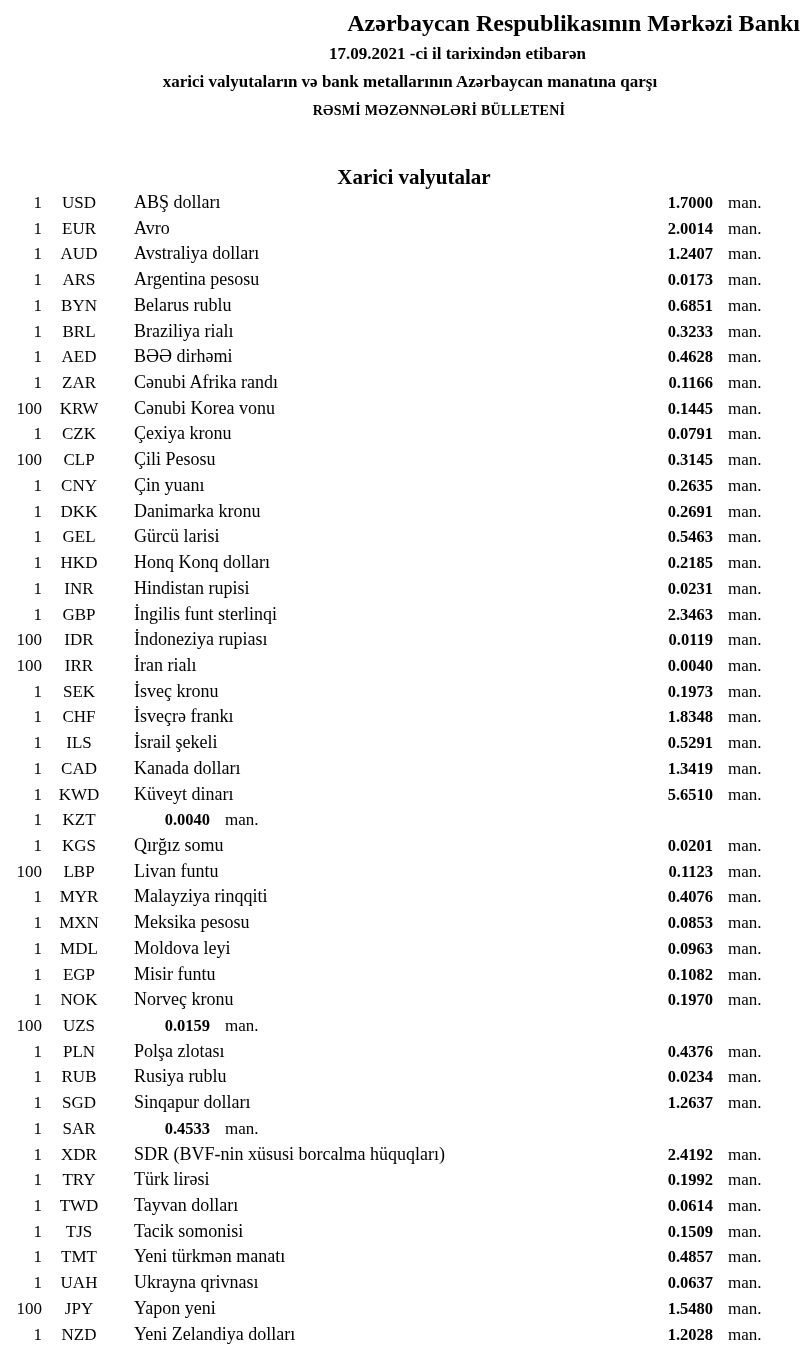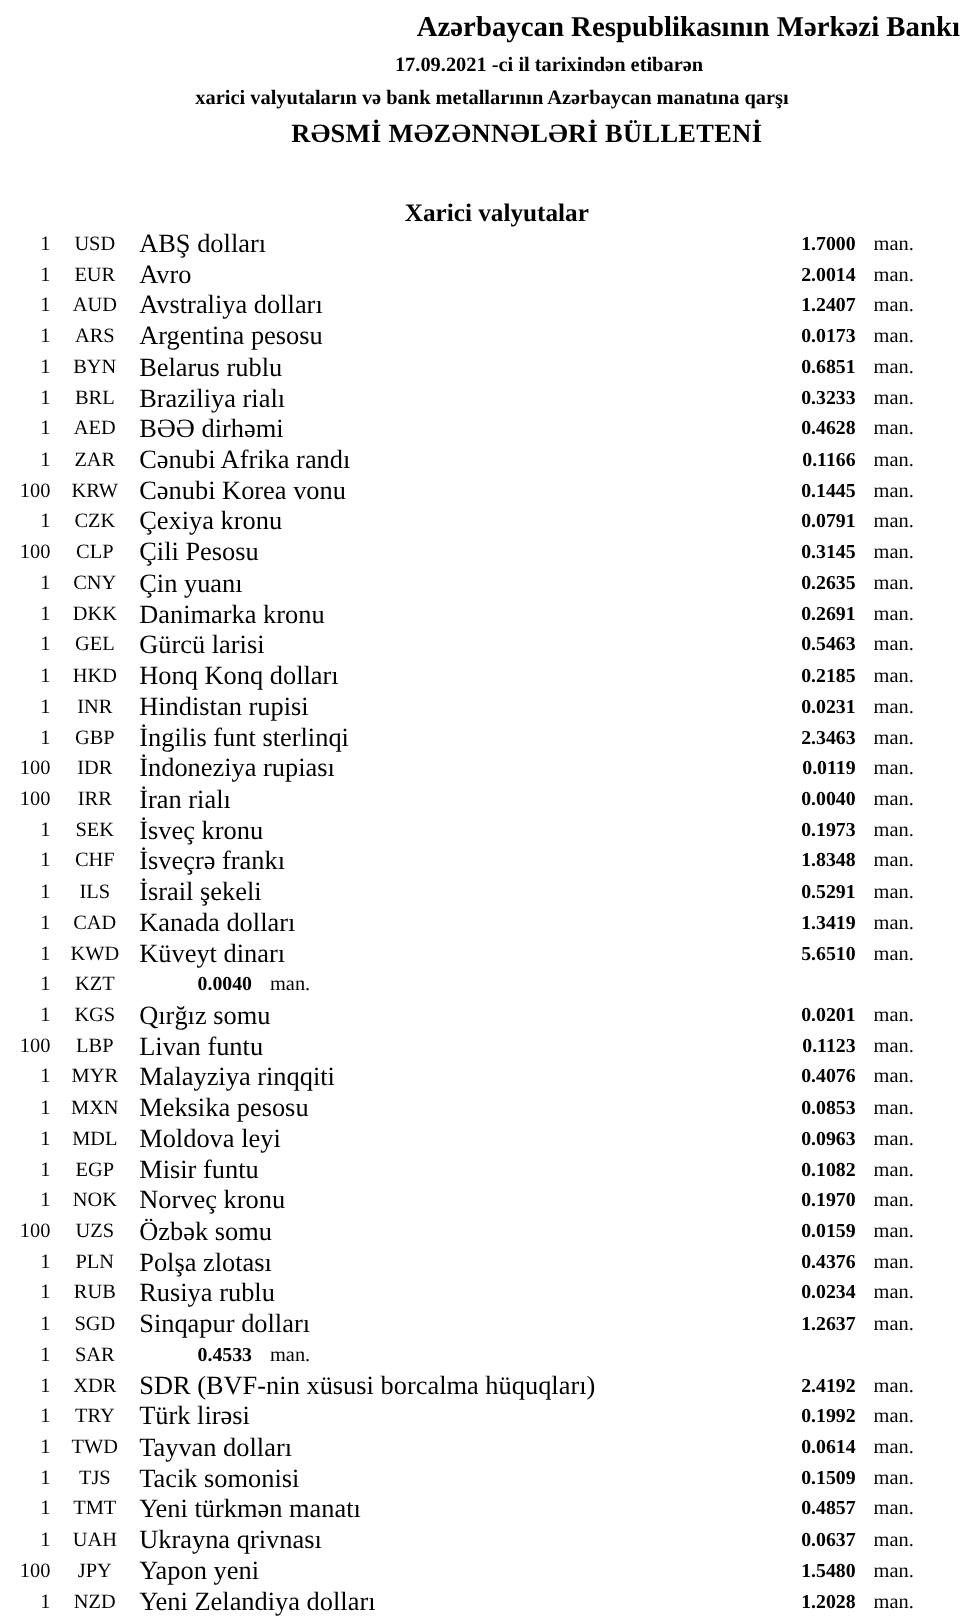--- a/index.html
+++ b/index.html
@@ -36,21 +36,21 @@
     font-size: 17px;
     line-height: 28px;
     padding-left: 115px;
   }
   .subject-line {
     font-size: 17px;
     line-height: 28px;
     padding-left: 20px;
   }
   .bulletin-line {
-    font-size: 22px;
+    font-size: 14px;
     line-height: 30px;
     padding-left: 50px;
     letter-spacing: 0.3px;
     margin-left: 28px;
   }
   .section-title {
     margin-top: 40px;
     font-size: 21px;
     line-height: 22px;
     font-weight: 700;
@@ -73,23 +73,23 @@
     text-align: right;
     flex: 0 0 auto;
   }
   .code {
     width: 62px;
     margin-left: 6px;
     text-align: center;
     flex: 0 0 auto;
   }
   .name {
-    margin-left: 6px;
+    margin-left: 24px;
     flex: 1 1 auto;
-    font-size: 22px;
+    font-size: 18px;
     white-space: nowrap;
     overflow: hidden;
   }
   .rate {
     width: 100px;
     text-align: right;
     font-weight: 700;
     font-size: 16.5px;
     flex: 0 0 auto;
   }
@@ -332,21 +332,20 @@
       <div class="row">
         <span class="qty">1</span>
         <span class="code">NOK</span>
         <span class="name">Norveç kronu</span>
         <span class="rate">0.1970</span>
         <span class="unit">man.</span>
       </div>
       <div class="row">
         <span class="qty">100</span>
         <span class="code">UZS</span>
-        <span class="name">Özbək somu</span>
         <span class="rate">0.0159</span>
         <span class="unit">man.</span>
       </div>
       <div class="row">
         <span class="qty">1</span>
         <span class="code">PLN</span>
         <span class="name">Polşa zlotası</span>
         <span class="rate">0.4376</span>
         <span class="unit">man.</span>
       </div>

